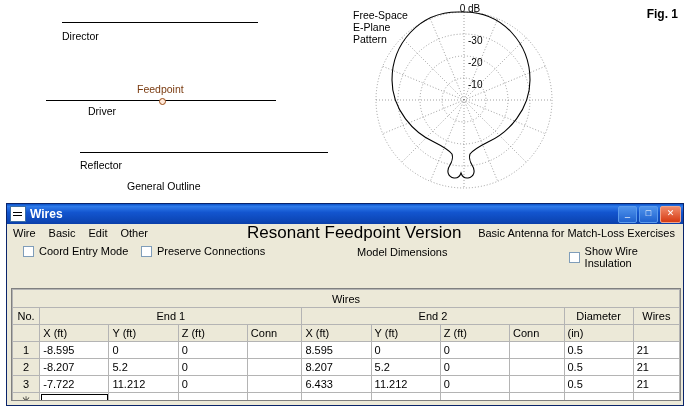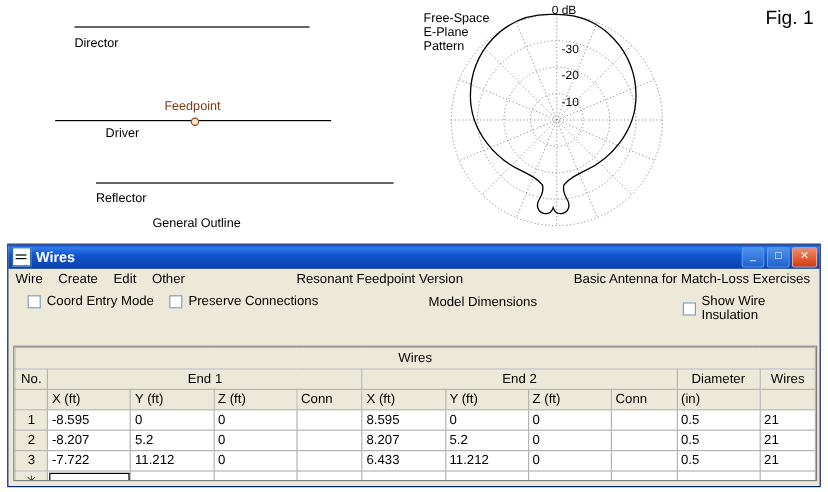--- a/index.html
+++ b/index.html
@@ -57,21 +57,22 @@
 
   .plot-note {
     position: absolute;
     font-size: 10.5px;
     line-height: 12px;
     white-space: nowrap;
   }
   #fig-label {
     position: absolute;
     right: 12px; top: 7px;
-    font-size: 16px;
+    font-size: 12px;
+    font-weight: bold;
   }
 
   
   #wires-window {
     position: absolute;
     left: 6px; top: 203px;
     width: 678px; height: 203px;
     border: 1px solid #0a246a;
     background: #ece9d8;
     box-sizing: border-box;
@@ -145,21 +146,21 @@
     font-size: 11px;
     position: relative;
   }
   .menu-item {
     margin-right: 13px;
     color: #000;
   }
   #menu-center-text {
     position: absolute;
     left: 240px;
-    font-size: 11px;
+    font-size: 17px;
   }
   #menu-right-text {
     position: absolute;
     right: 8px;
     font-size: 11px;
   }
 
   #optionsbar {
     height: 22px;
     position: relative;
@@ -308,21 +309,21 @@
     <div class="win-btn">
         <span>□</span>
       </div>
     <div class="win-btn" id="btn-close">
         <span>✕</span>
       </div>
   </div>
 
   <div id="menubar">
     <div class="menu-item">Wire</div>
-    <div class="menu-item">Create</div>
+    <div class="menu-item">Basic</div>
     <div class="menu-item">Edit</div>
     <div class="menu-item">Other</div>
     <div id="menu-center-text">Resonant Feedpoint Version</div>
     <div id="menu-right-text">Basic Antenna for Match-Loss Exercises</div>
   </div>
 
   <div id="optionsbar">
     <div class="chk" style="left:16px;">
       <div class="box"></div>
       <span>Coord Entry Mode</span>

